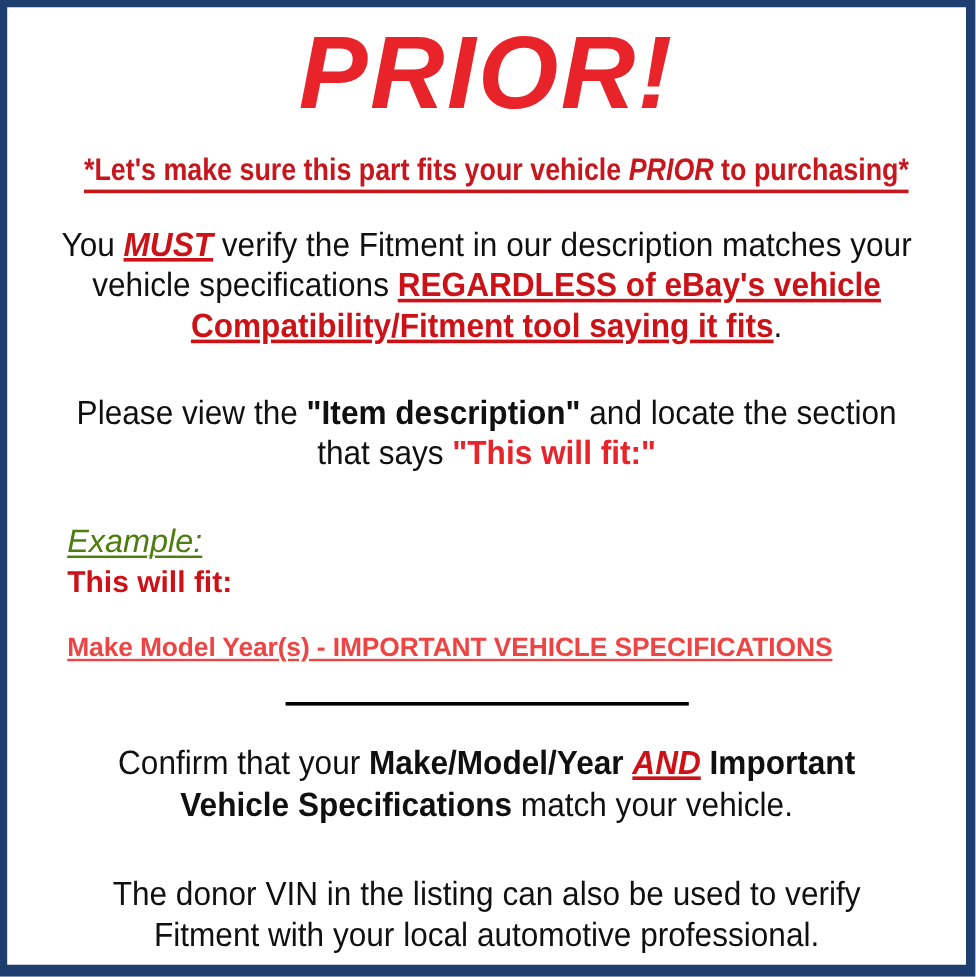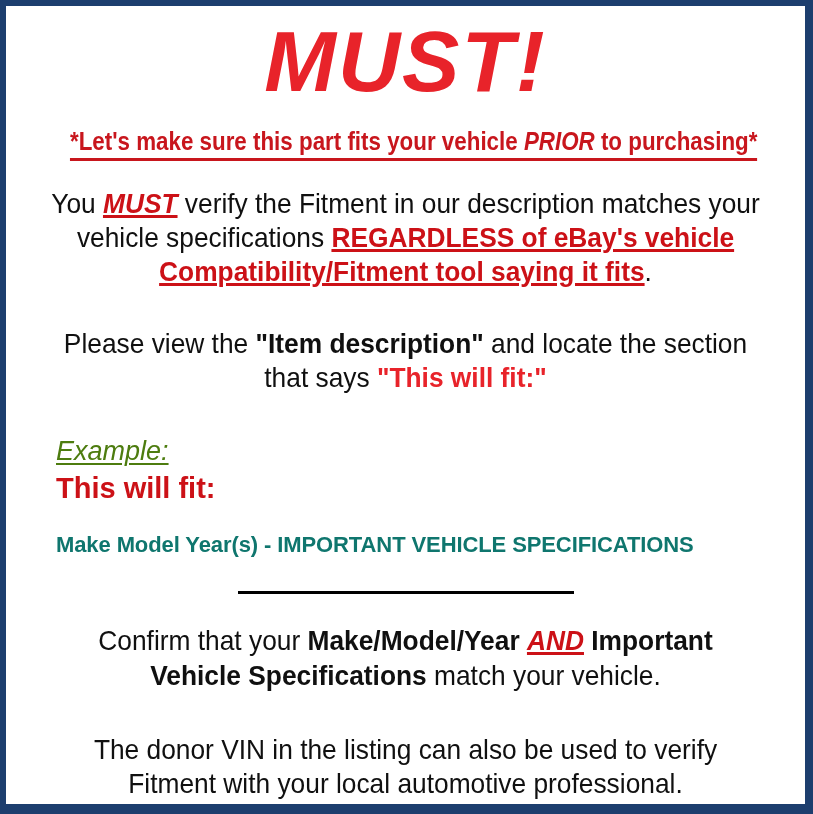--- a/index.html
+++ b/index.html
@@ -101,31 +101,32 @@
     font-style: italic;
     text-decoration: underline;
     text-decoration-thickness: 2px;
     text-underline-offset: 3px;
     line-height: 1.2;
     display: inline-block;
   }
   .example-fit {
     color: #cc1117;
     font-weight: bold;
-    font-size: 29px;
+    font-size: 25px;
     line-height: 1.25;
     margin-top: 2px;
   }
   .example-spec {
-    color: #0f766e;
+    color: #ef4444;
     font-weight: bold;
     font-size: 22px;
     line-height: 1.2;
     margin-top: 26px;
     letter-spacing: -0.1px;
+    text-decoration: underline;
   }
 
   
   .divider-wrap {
     margin-top: 24px;
     text-align: center;
   }
   .divider {
     display: inline-block;
     width: 336px;
@@ -136,21 +137,21 @@
 
   .p3 { margin-top: 24px; }
   .p4 { margin-top: 40px; }
 </style>
 </head>
 <body>
 
 <div id="notice-card">
   <div id="card-inner">
 
-    <h1 class="stop-title">MUST!</h1>
+    <h1 class="stop-title">PRIOR!</h1>
 
     <div class="subtitle-line">
       <span class="sub-inner"><span>*Let's make sure this part fits your vehicle </span><span class="ital">PRIOR</span><span> to purchasing*</span></span>
     </div>
 
     <p class="para para-compact p1"><span>You </span><span class="b i u red">MUST</span><span> verify the Fitment in our description matches your vehicle specifications </span><span class="b u red">REGARDLESS of eBay's vehicle Compatibility/Fitment tool saying it fits</span><span>.</span></p>
 
     <p class="para para-compact p2"><span>Please view the </span><span class="b">"Item description"</span><span> and locate the section that says </span><span class="b redbright">"This will fit:"</span></p>
 
     <div class="example-block">

